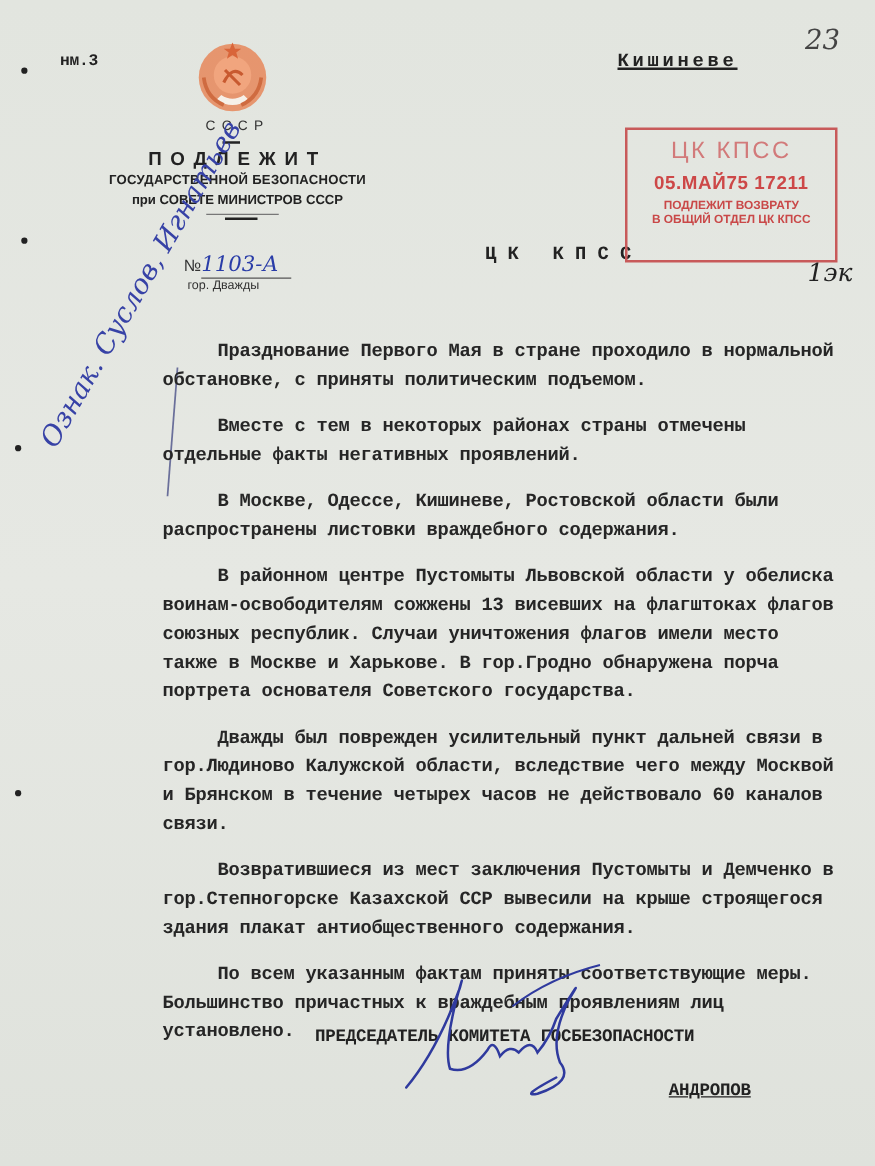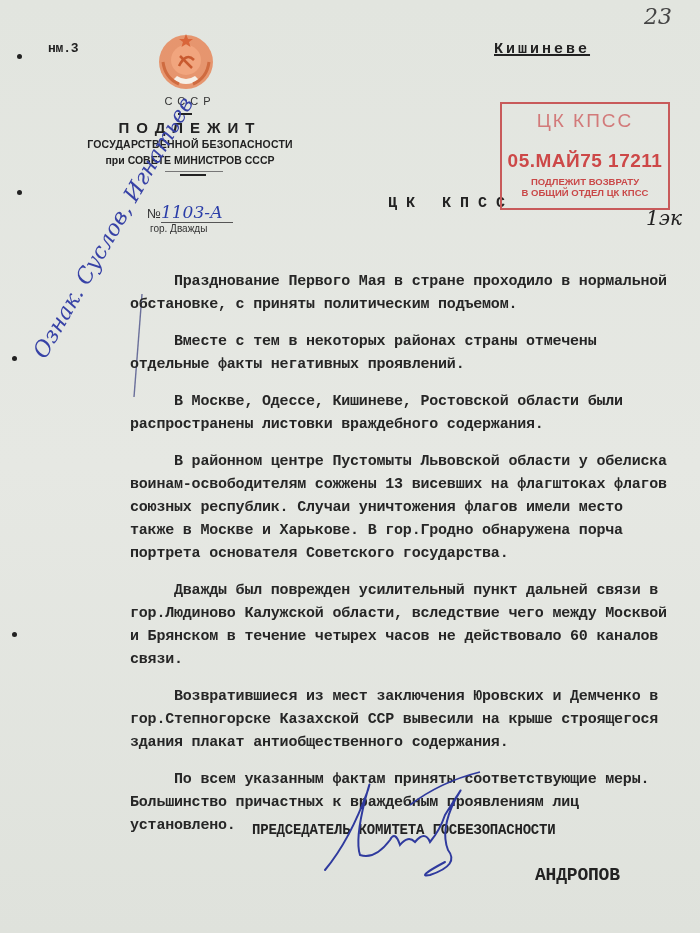--- a/index.html
+++ b/index.html
@@ -34,42 +34,42 @@
   .date-row .q { display: inline-block; }
   .date-day { display: inline-block; width: 30px; border-bottom: 1px solid #555; text-align: center; font-size: 19px; color: #2a3da8; position: relative; top: 2px; }
   .date-month { display: inline-block; width: 80px; border-bottom: 1px solid #555; text-align: center; font-family: "Liberation Mono", monospace; font-weight: bold; font-size: 14px; letter-spacing: 3px; color: #222; }
   .date-year { font-size: 12px; }
 
   .num-row { top: 202px; left: 147px; font-size: 13px; color: #333; }
   .num-val { display: inline-block; width: 72px; border-bottom: 1px solid #555; color: #2a3da8; font-size: 17px; font-weight: normal; }
   .city { top: 223px; left: 150px; font-size: 10px; color: #333; }
 
   .secret { top: 29px; left: 494px; font-size: 15px; font-weight: bold; letter-spacing: 3px; text-decoration: underline; text-decoration-thickness: 2px; }
-  .page-num { top: 4px; left: 644px; font-size: 22px; color: #444; }
+  .page-num { top: 20px; left: 644px; font-size: 22px; color: #444; }
 
   .addressee { top: 183px; left: 388px; font-size: 15px; font-weight: bold; letter-spacing: 9px; }
 
   .stamp {
     left: 500px; top: 102px; width: 166px; height: 104px;
     border: 2px solid #c85a5a; color: #c94848; text-align: center;
   }
   .stamp .s1 { margin-top: 6px; font-size: 19px; letter-spacing: 2px; color: #d27a7a; }
-  .stamp .s2 { margin-top: 18px; font-size: 19px; font-weight: bold; letter-spacing: 0.5px; color: #cd4848; }
+  .stamp .s2 { margin-top: 6px; font-size: 15px; font-weight: bold; letter-spacing: 0.5px; color: #cd4848; }
   .stamp .s3 { margin-top: 4px; font-size: 9.5px; font-weight: bold; color: #c94848; }
   .stamp .s4 { font-size: 9.5px; font-weight: bold; color: #c94848; }
   .copies { top: 206px; left: 622px; font-size: 20px; color: #222; margin-left: 24px; }
 
   .body { left: 130px; top: 258px; width: 540px; }
   .para { font-size: 15px; font-weight: bold; line-height: 23px; margin: 0 0 14px 0; text-indent: 44px; color: #262626; }
 
   .margin-note { left: 28px; top: 262px; width: 150px; height: 160px; }
   .margin-note .t1 { position: absolute; left: 0; top: 88px; transform: rotate(-60deg); transform-origin: left top; font-size: 22px; color: #3742a6; white-space: nowrap; }
 
   .sig-title { top: 810px; left: 252px; font-size: 14px; font-weight: bold; }
-  .sig-name { top: 853px; left: 535px; font-size: 18px; font-weight: bold; }
+  .sig-name { top: 853px; left: 535px; font-size: 14px; font-weight: bold; text-decoration: underline; }
   .signature { left: 320px; top: 770px; width: 180px; height: 110px; }
 </style>
 </head>
 <body>
 
 <div class="paper">
 
   <div class="hole" style="left:17px;top:54px;"></div>
   <div class="hole" style="left:17px;top:190px;"></div>
   <div class="hole" style="left:12px;top:356px;"></div>
@@ -121,21 +121,21 @@
       <path d="M14 2 L6 105" stroke="#6a6f9a" stroke-width="1.4" fill="none"></path>
     </svg>
   </div>
 
   <div class="abs body typed">
     <p class="para">Празднование Первого Мая в стране проходило в нормальной обстановке, с приняты политическим подъемом.</p>
     <p class="para">Вместе с тем в некоторых районах страны отмечены отдельные факты негативных проявлений.</p>
     <p class="para">В Москве, Одессе, Кишиневе, Ростовской области были распространены листовки враждебного содержания.</p>
     <p class="para">В районном центре Пустомыты Львовской области у обелиска воинам-освободителям сожжены 13 висевших на флагштоках флагов союзных республик. Случаи уничтожения флагов имели место также в Москве и Харькове. В гор.Гродно обнаружена порча портрета основателя Советского государства.</p>
     <p class="para">Дважды был поврежден усилительный пункт дальней связи в гор.Людиново Калужской области, вследствие чего между Москвой и Брянском в течение четырех часов не действовало 60 каналов связи.</p>
-    <p class="para">Возвратившиеся из мест заключения Юровских и Демченко в гор.Степногорске Казахской ССР вывесили на крыше строящегося здания плакат антиобщественного содержания.</p>
+    <p class="para">Возвратившиеся из мест заключения Пустомыты и Демченко в гор.Степногорске Казахской ССР вывесили на крыше строящегося здания плакат антиобщественного содержания.</p>
     <p class="para">По всем указанным фактам приняты соответствующие меры. Большинство причастных к враждебным проявлениям лиц установлено.</p>
   </div>
 
   <div class="abs typed sig-title">ПРЕДСЕДАТЕЛЬ КОМИТЕТА ГОСБЕЗОПАСНОСТИ</div>
   <div class="abs typed sig-name">АНДРОПОВ</div>
   <svg class="abs signature" viewBox="0 0 180 110">
     <path d="M5 100 Q30 70 48 20 Q52 5 45 30 Q35 70 40 85 Q55 90 70 70 Q75 60 80 75 Q88 65 95 72 Q105 60 110 72 Q120 60 125 45 Q150 5 135 30 Q120 60 128 80 Q140 95 110 105 Q95 108 125 92" stroke="#2f3a9e" stroke-width="2" fill="none" stroke-linecap="round"></path>
     <path d="M90 35 Q120 12 160 2" stroke="#2f3a9e" stroke-width="1.6" fill="none"></path>
   </svg>
 </div>

